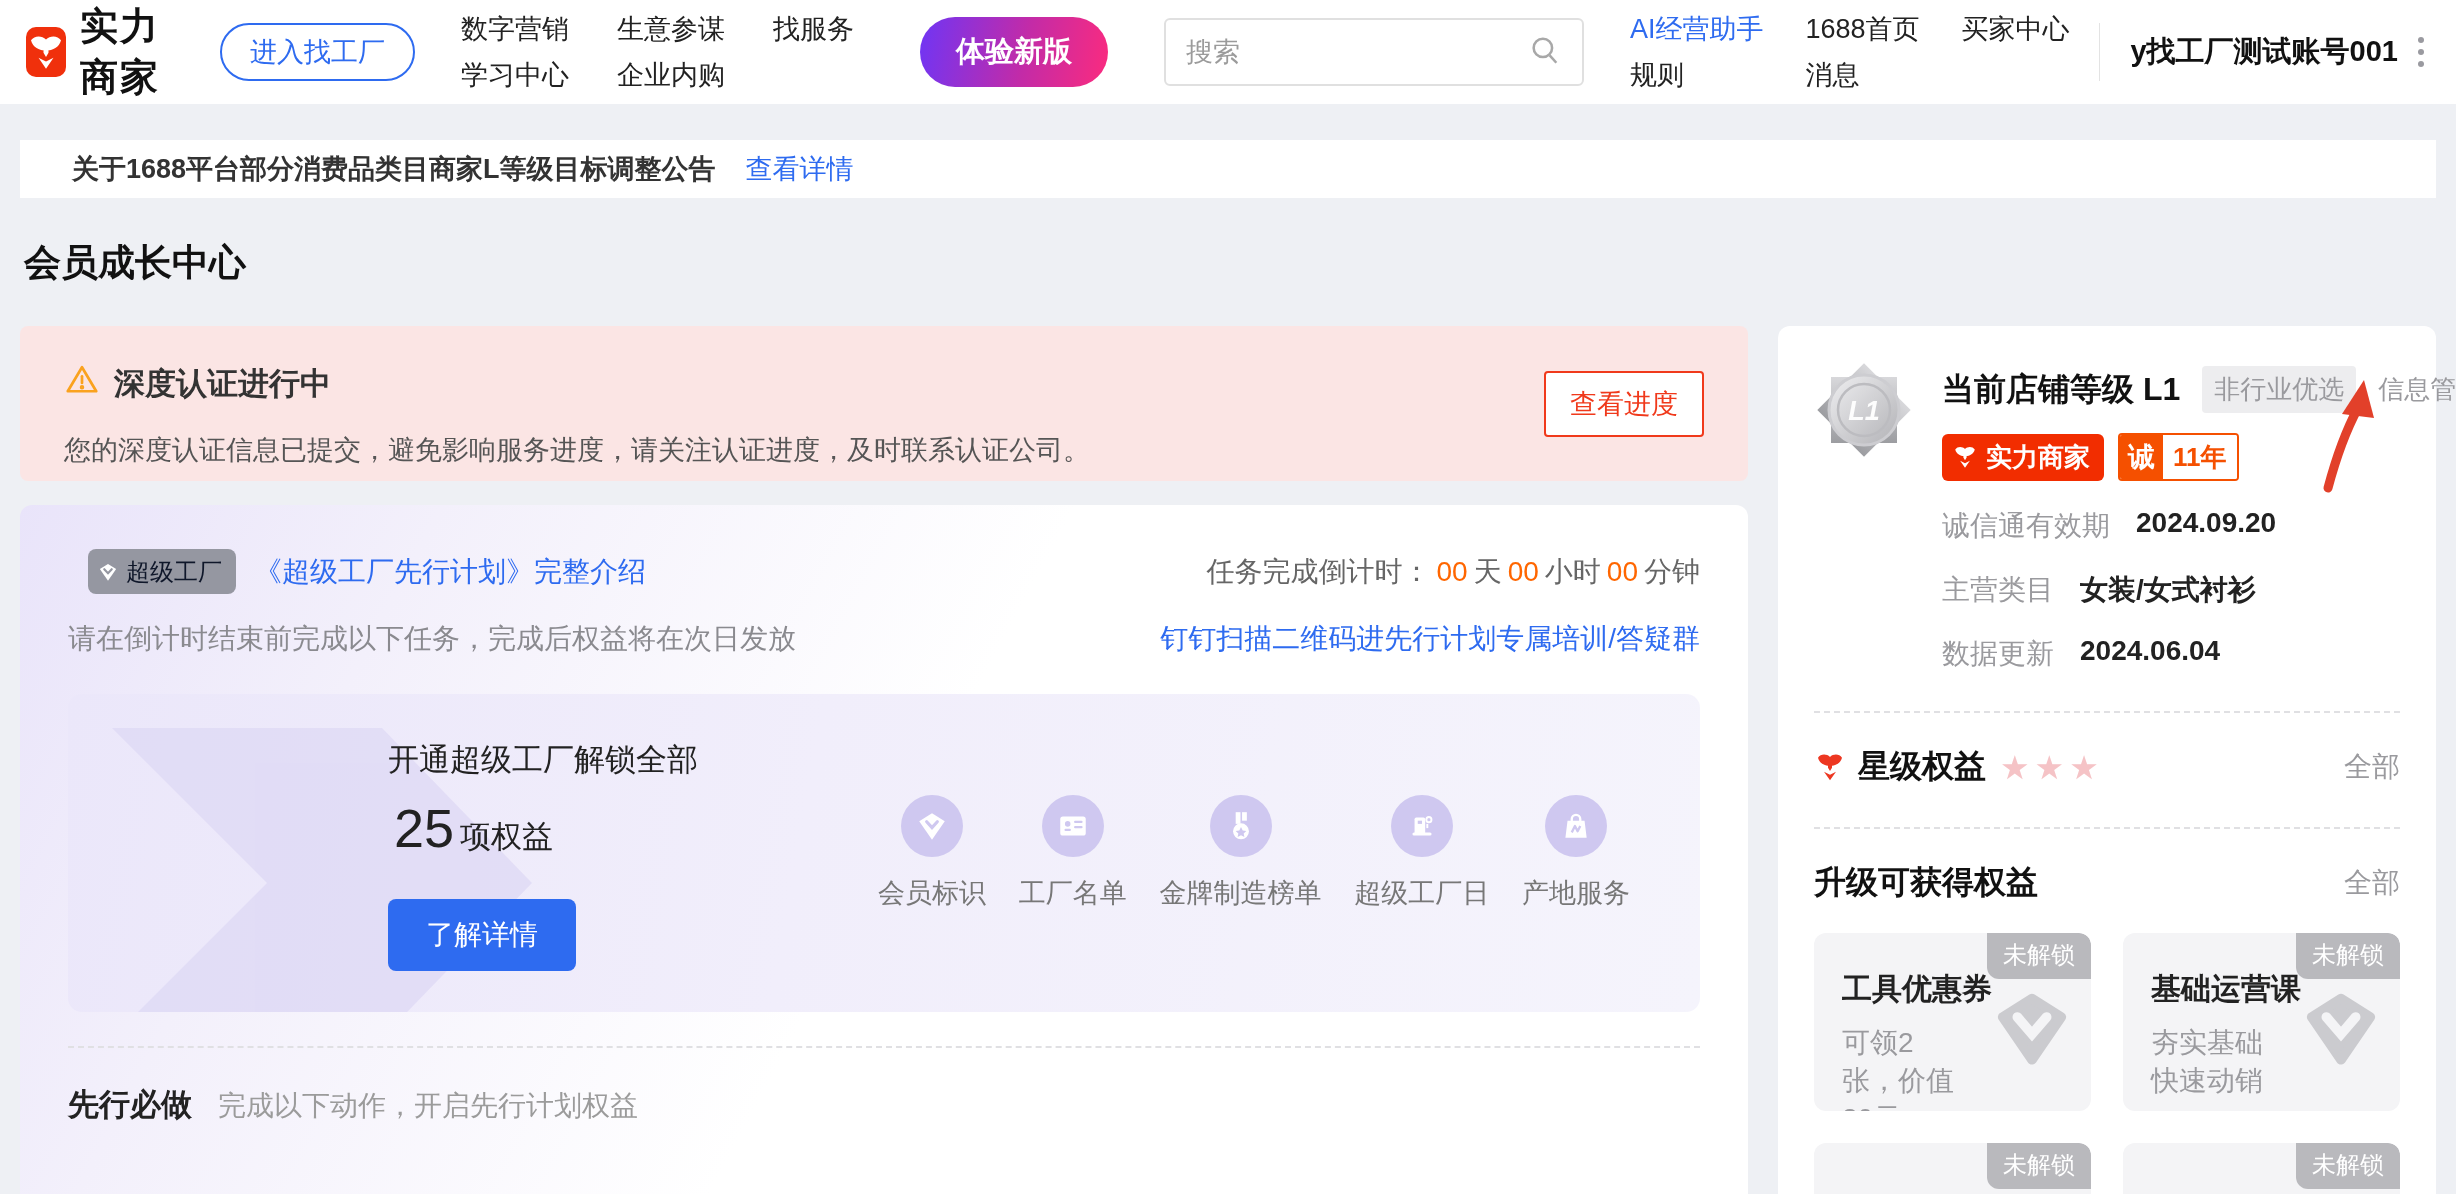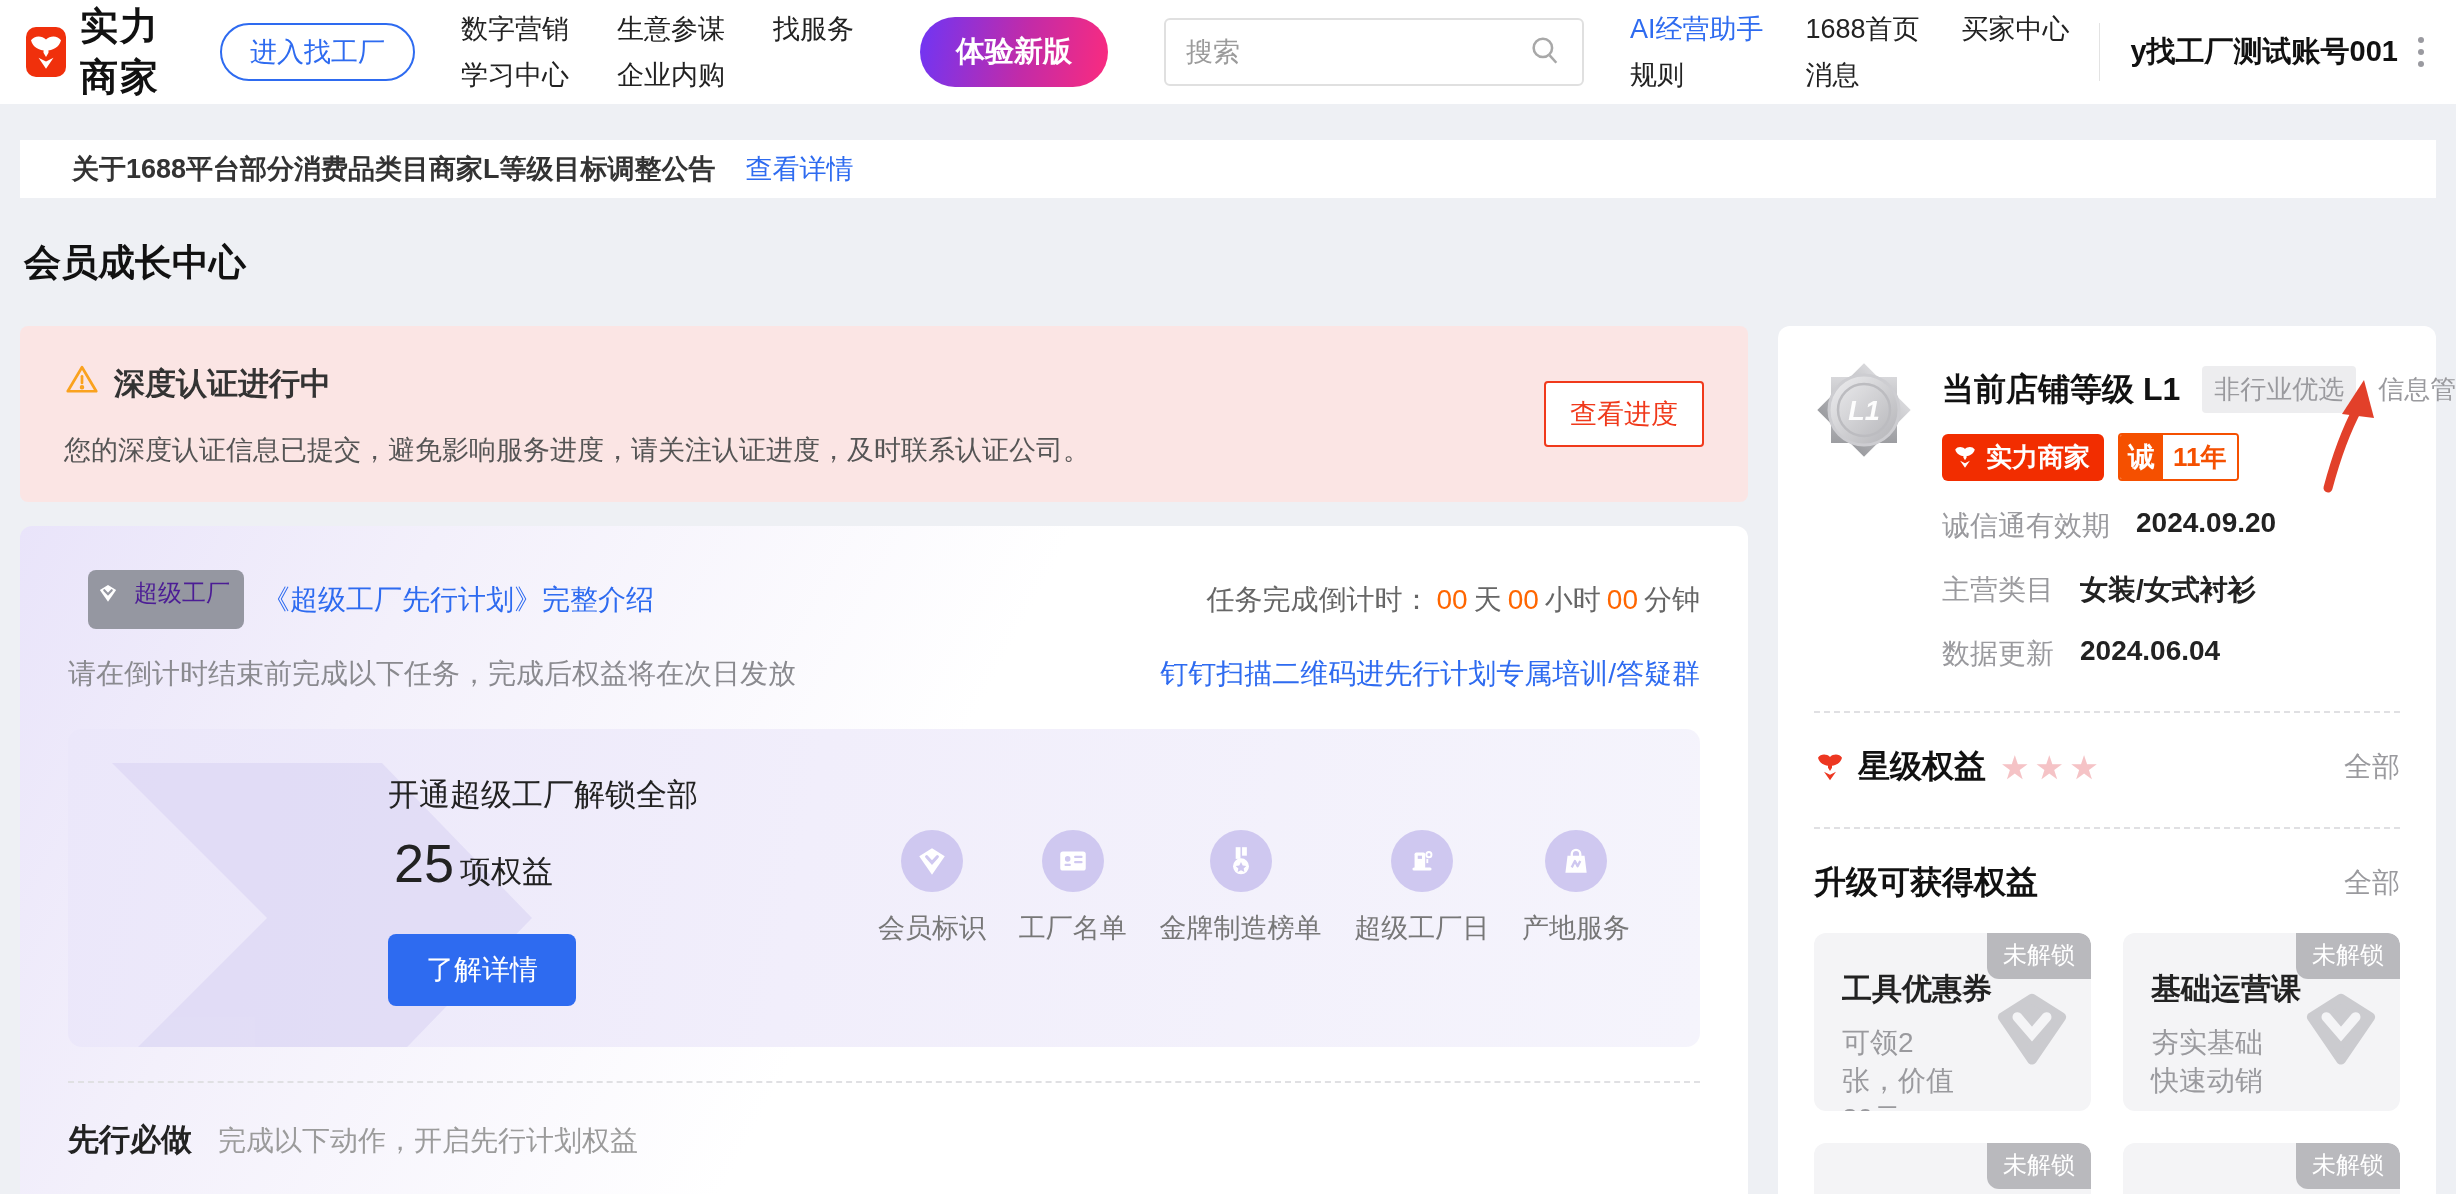--- a/index.html
+++ b/index.html
@@ -33,30 +33,30 @@
   .announce .lnk { font-size:27px; color:#2e6bf0; margin-left:30px; cursor:pointer; }
 
   .page-title { margin:40px 0 0 24px; font-size:37px; font-weight:700; color:#111; }
 
   
   .main { display:flex; gap:30px; padding:0 20px; margin-top:38px; align-items:flex-start; }
   .left-col { flex:1; min-width:0; }
   .right-col { width:658px; flex:none; }
 
   
-  .alert { background:#fbe5e4; border-radius:8px; padding:36px 44px; position:relative; height:176px; }
+  .alert { background:#fbe5e4; border-radius:8px; padding:36px 44px; position:relative; height:155px; }
   .alert-title { display:flex; align-items:center; gap:14px; font-size:31px; font-weight:700; color:#333; }
   .alert-body { margin-top:26px; font-size:27px; color:#555; }
   .alert-btn { position:absolute; right:44px; top:50%; transform:translateY(-50%); background:#fff; border:2px solid #f0391b; color:#f0391b; font-size:27px; padding:13px 24px; border-radius:4px; cursor:pointer; white-space:nowrap; }
 
   
   .plan-card { margin-top:24px; background:linear-gradient(118deg,#e9e4fa 0%,#f3f0fb 20%,#ffffff 50%); border-radius:12px; padding:44px 48px 0; height:724px; position:relative; }
   .plan-head { display:flex; align-items:center; }
   .plan-title { font-size:31px; font-weight:700; color:#222; white-space:nowrap; }
-  .plan-badge { margin:0 18px 0 20px; background:#9597a1; color:#4c1d95; font-size:24px; padding:7px 14px 20px 10px; border-radius:8px; display:flex; align-items:center; gap:16px; white-space:nowrap; }
+  .plan-badge { margin:0 18px 0 20px; background:#9597a1; color:#0f172a; font-size:24px; padding:7px 14px 6px 10px; border-radius:8px; display:flex; align-items:center; gap:8px; white-space:nowrap; }
   .plan-intro { font-size:28px; color:#2e6bf0; cursor:pointer; white-space:nowrap; }
   .countdown { margin-left:auto; font-size:28px; color:#666; white-space:nowrap; }
   .countdown b { color:#ff6600; font-weight:500; margin:0 6px; }
   .plan-sub { display:flex; margin-top:26px; }
   .plan-sub .desc { font-size:28px; color:#8a8a8f; }
   .plan-sub .ding { margin-left:auto; font-size:28px; color:#2e6bf0; cursor:pointer; white-space:nowrap; }
 
   .unlock-panel { margin-top:36px; height:318px; border-radius:14px; position:relative; overflow:hidden; background:linear-gradient(100deg,#ebe7fa 0%,#f1eefb 45%,#f5f4fc 100%); display:flex; align-items:center; }
   .watermark { position:absolute; left:-16px; top:-36px; opacity:.55; }
   .unlock-text { position:relative; margin-left:320px; width:380px; font-size:31px; color:#222; line-height:1.6; }

